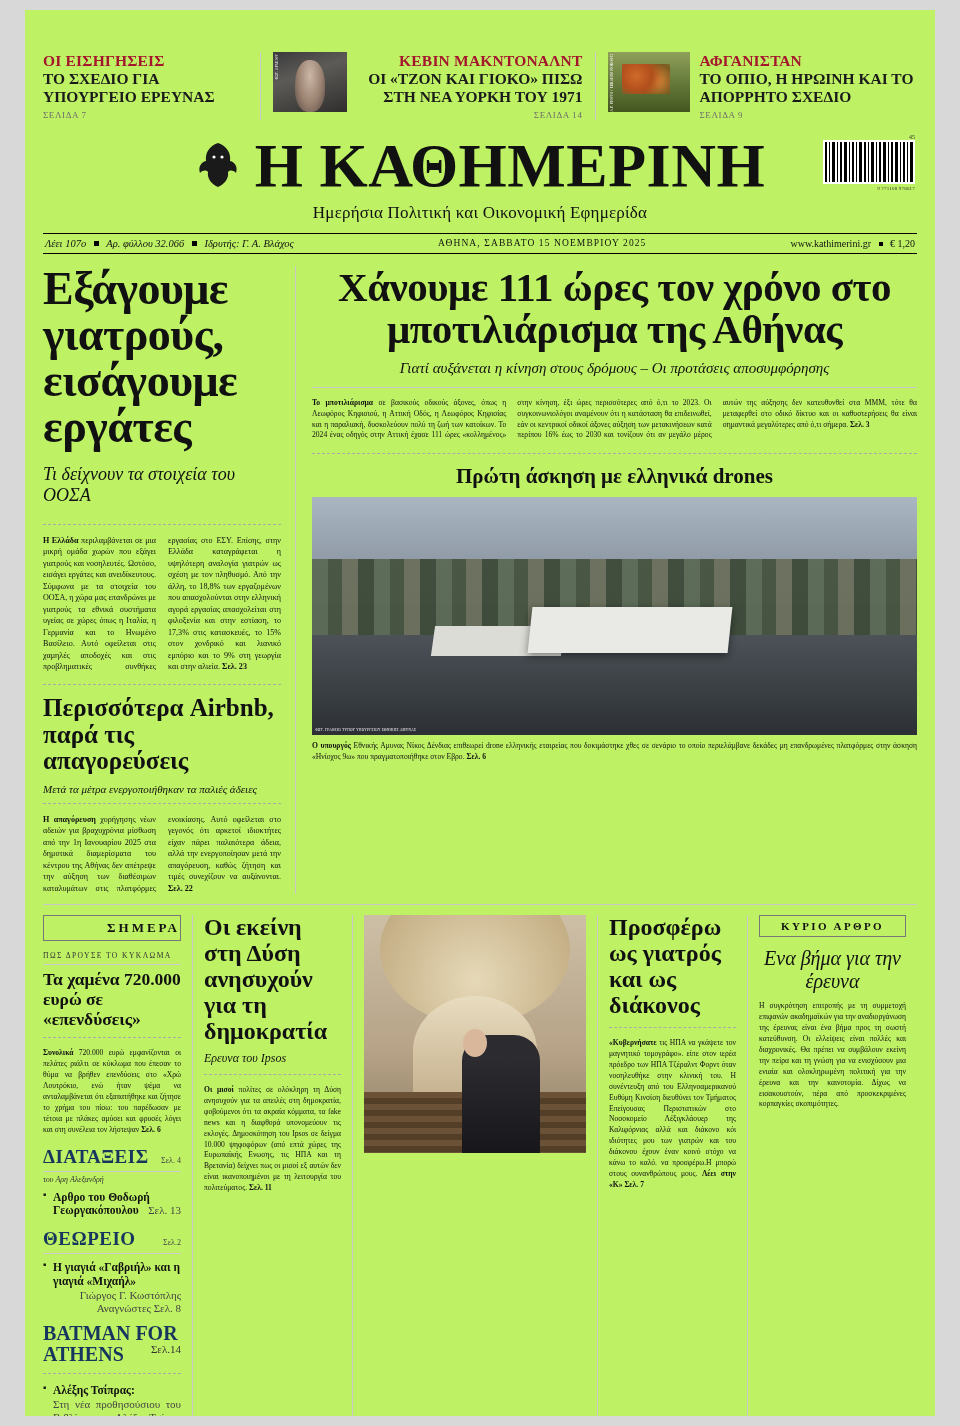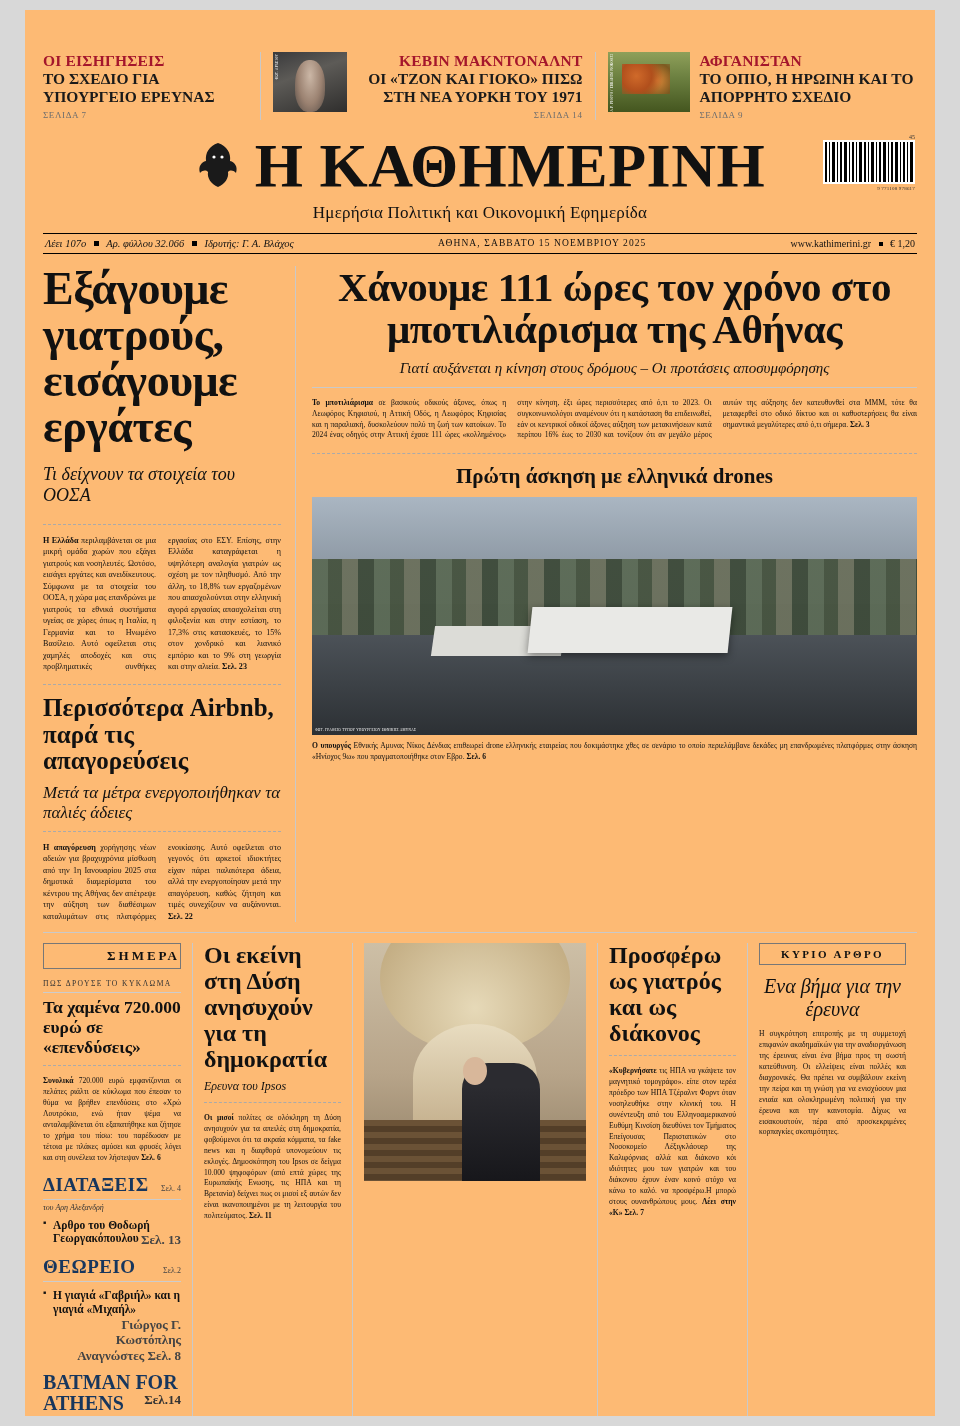--- a/index.html
+++ b/index.html
@@ -6,21 +6,21 @@
   html, body { margin:0; padding:0; }
   body {
     width:960px; height:1426px;
     background:#d8d8d8;
     font-family:"Liberation Serif", serif;
     color:#111;
   }
   .page {
     position:absolute; left:25px; top:10px;
     width:910px; height:1406px;
-    background:#fdba74;
+    background:#bef264;
     padding:0 18px;
     overflow:hidden;
   }
 
   
   .teasers { display:flex; align-items:flex-start; padding-top:42px; }
   .teaser { flex:1; display:flex; gap:10px; }
   .teaser.t1 { flex:0 0 205px; padding-right:10px; }
   .teaser.t2 { flex:1; }
   .teaser.t3 { flex:1; }
@@ -91,21 +91,21 @@
   }
   .lead-sub {
     font-style:italic; font-size:18px; margin-top:14px; padding-bottom:10px;
   }
   .hr-dash { border:0; border-top:1px dashed #aaa; margin:8px 0 10px; }
   .hr-solid { border:0; border-top:1px solid #c9c9c9; margin:10px 0; }
   .body2 { column-count:2; column-gap:12px; font-size:8.1px; line-height:1.42; text-align:justify; }
   .body2 b { font-weight:bold; }
   .body3 { column-count:3; column-gap:11px; font-size:7.6px; line-height:1.42; text-align:justify; }
   .sub-title { font-size:25px; line-height:1.06; font-weight:bold; margin-top:4px;}
-  .sub-ital { font-style:italic; font-size:17px; margin-top:8px; margin-bottom:4px; }
+  .sub-ital { font-style:italic; font-size:11px; margin-top:8px; margin-bottom:4px; }
 
   .big-head { font-size:41px; line-height:1.03; font-weight:bold; text-align:center; letter-spacing:-.5px;}
   .big-sub { font-style:italic; font-size:15px; text-align:center; margin-top:10px; }
 
   .drone-title { font-size:21px; font-weight:bold; text-align:center; margin:6px 0 8px; }
   .drone-photo {
     width:100%; height:238px; position:relative; overflow:hidden;
     background:linear-gradient(180deg,#8e9aa6 0%,#6f7a85 30%,#3d434a 100%);
   }
   .drone-photo .sky { position:absolute; inset:0 0 55% 0; background:linear-gradient(180deg,#aab6c2,#7d8893); }
@@ -140,21 +140,21 @@
   .simera { font-size:13px; letter-spacing:3px; font-weight:bold; }
   .tiny-cap { font-size:7.6px; letter-spacing:1.4px; color:#333; margin:10px 0 5px; border-bottom:1px solid #ccc; padding-bottom:4px;}
   .sm-head { font-size:17.5px; font-weight:bold; line-height:1.12; }
   .body1 { font-size:7.6px; line-height:1.44; text-align:justify; }
   .sec-title { font-size:19px; font-weight:bold; color:#17365d; letter-spacing:.5px; }
   .sec-row { display:flex; justify-content:space-between; align-items:baseline; border-bottom:1px solid #ccc; padding-bottom:3px; margin-top:10px;}
   .sec-sel { font-size:8px; color:#444;text-align:center; }
   .sec-ital { font-size:8px; font-style:italic; color:#333; margin-top:3px;}
   .bullet-item { font-size:11.5px; font-weight:bold; line-height:1.2; margin-top:7px; position:relative; padding-left:10px;}
   .bullet-item:before{content:"■"; position:absolute; left:0; top:1px; font-size:5px; color:#111;}
-  .bullet-sub { font-size:13px; font-weight:bold; color:#444; }
+  .bullet-sub { font-size:11px; font-weight:normal; color:#444; }
   .batman { font-size:20px; font-weight:bold; color:#17365d; line-height:1.05; margin-top:8px; }
   .col-head { font-size:24px; line-height:1.08; font-weight:bold; }
   .col-ital { font-style:italic; font-size:12px; margin:6px 0 7px;}
 
   .church-photo { width:100%; height:238px; position:relative; overflow:hidden;
     background:linear-gradient(180deg,#cdbfa6 0%,#b7a489 55%,#8e7d63 100%); }
   .church-photo .dome { position:absolute; left:50%; top:-40px; transform:translateX(-50%);
      width:190px; height:150px; border-radius:50%; background:radial-gradient(circle at 50% 70%, #e6d9b8, #b89f72);}
   .church-photo .arch { position:absolute; left:22%; top:34%; width:56%; height:46%;
      background:linear-gradient(180deg,#e8dcc0,#c3ae8b); border-radius:50% 50% 4px 4px;}

